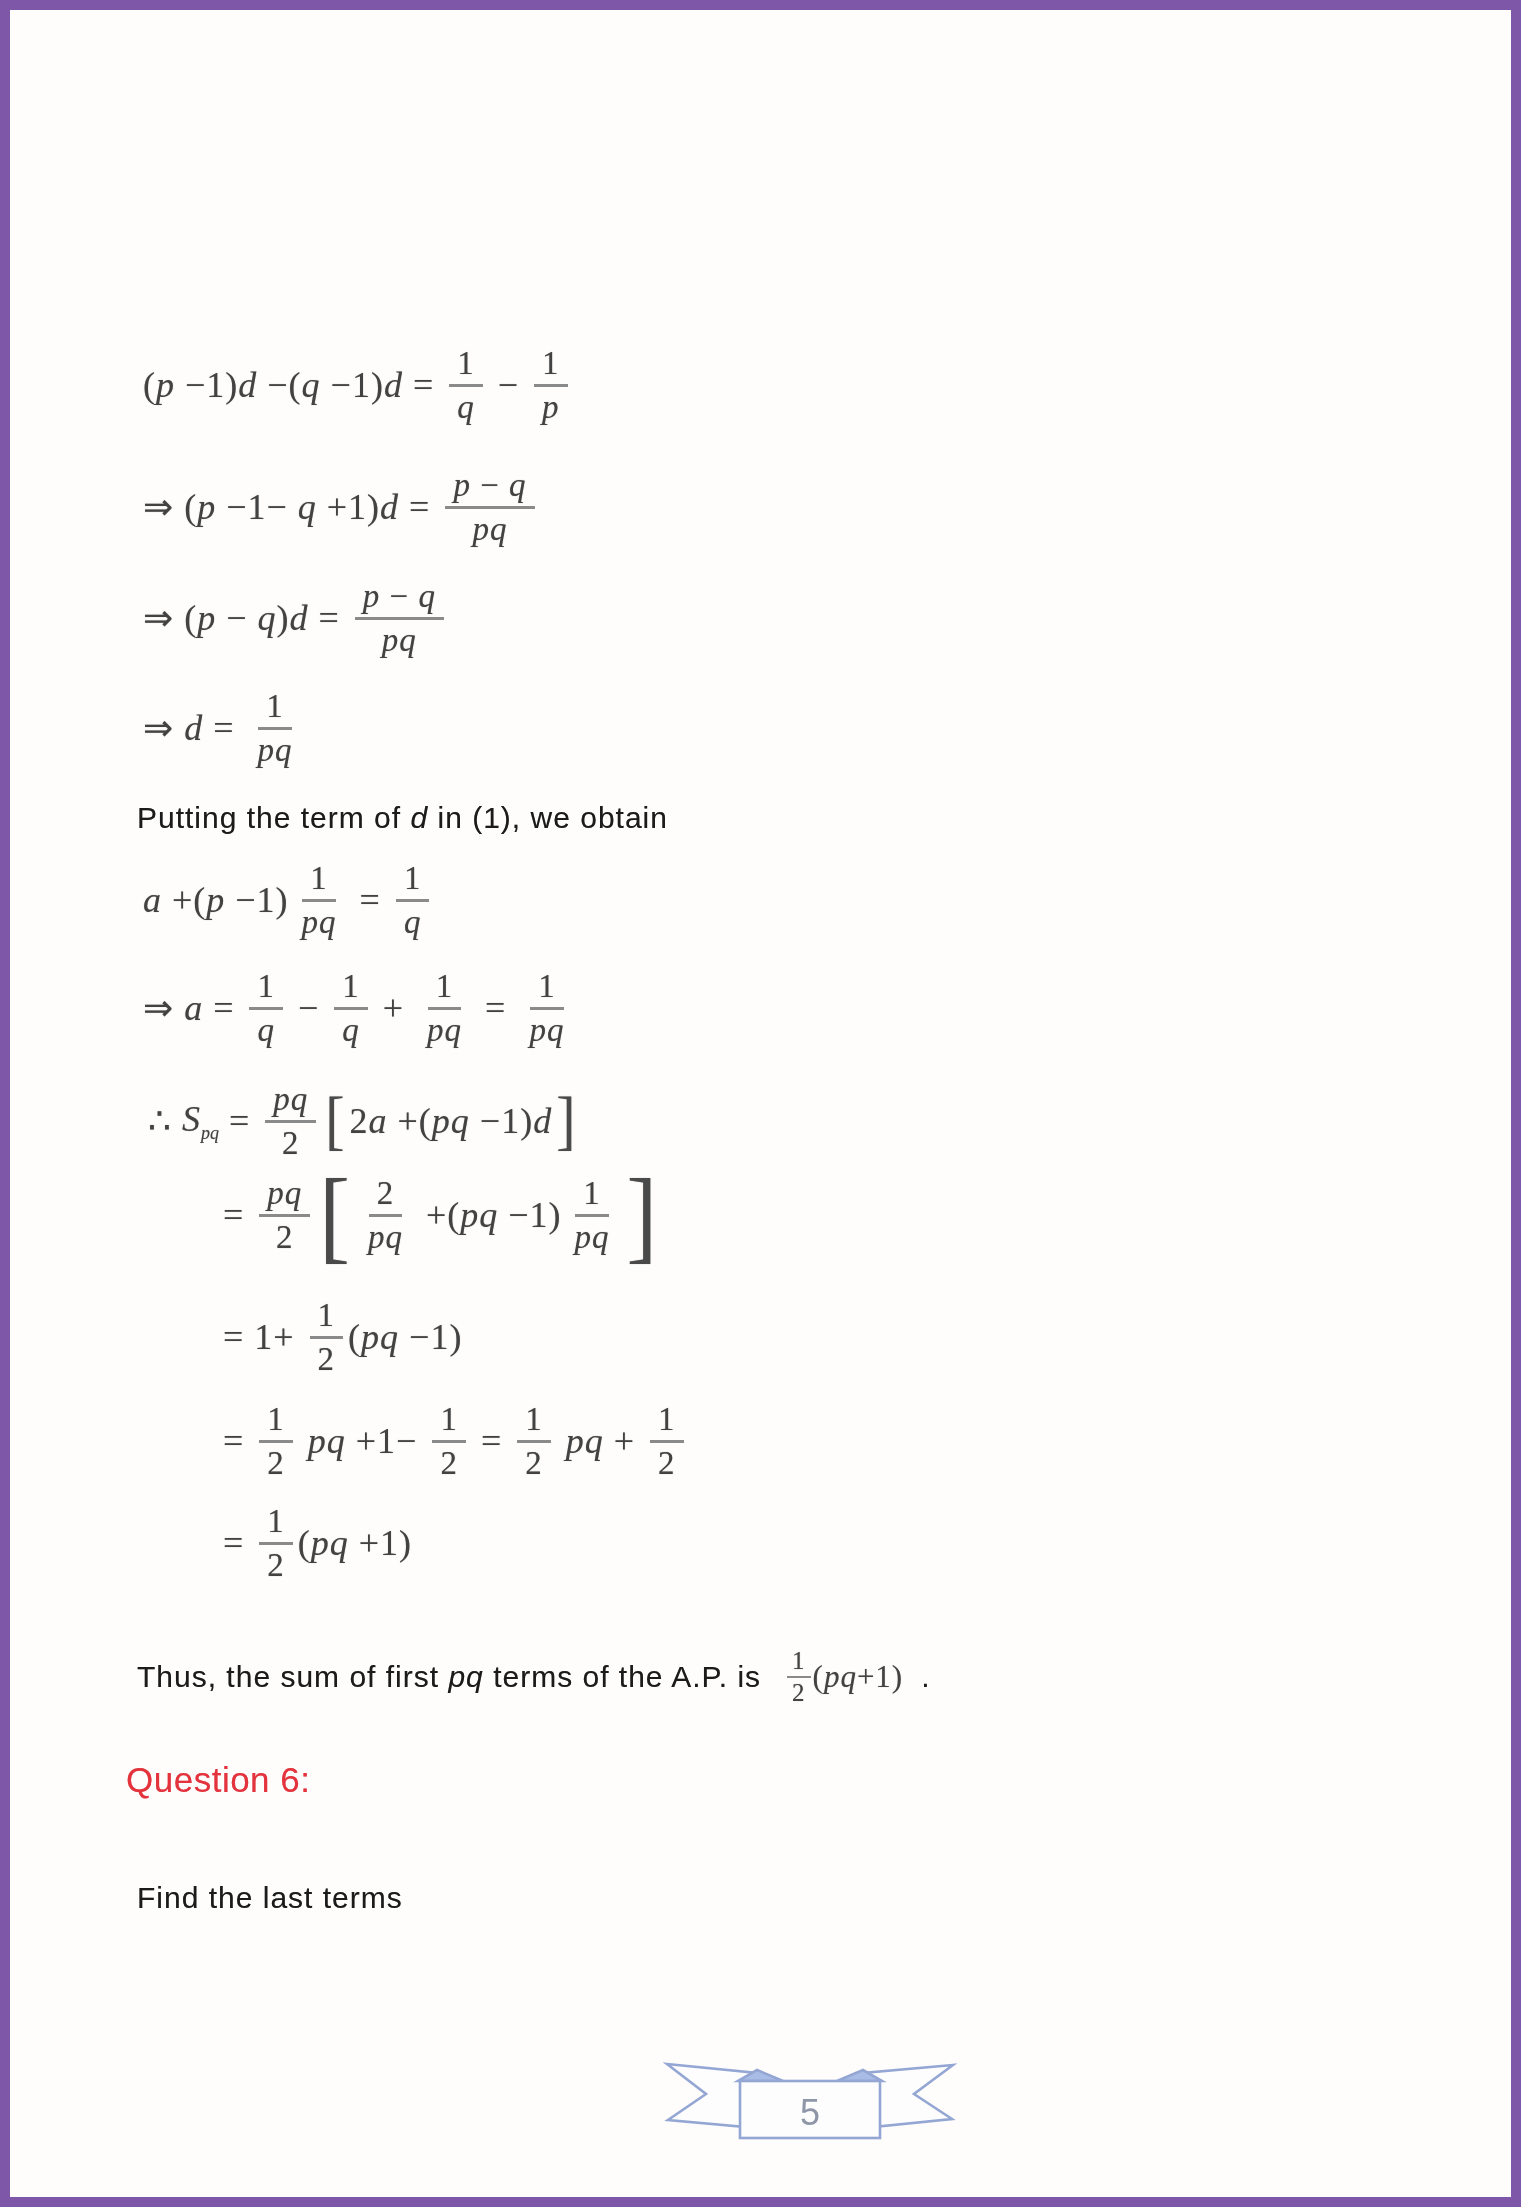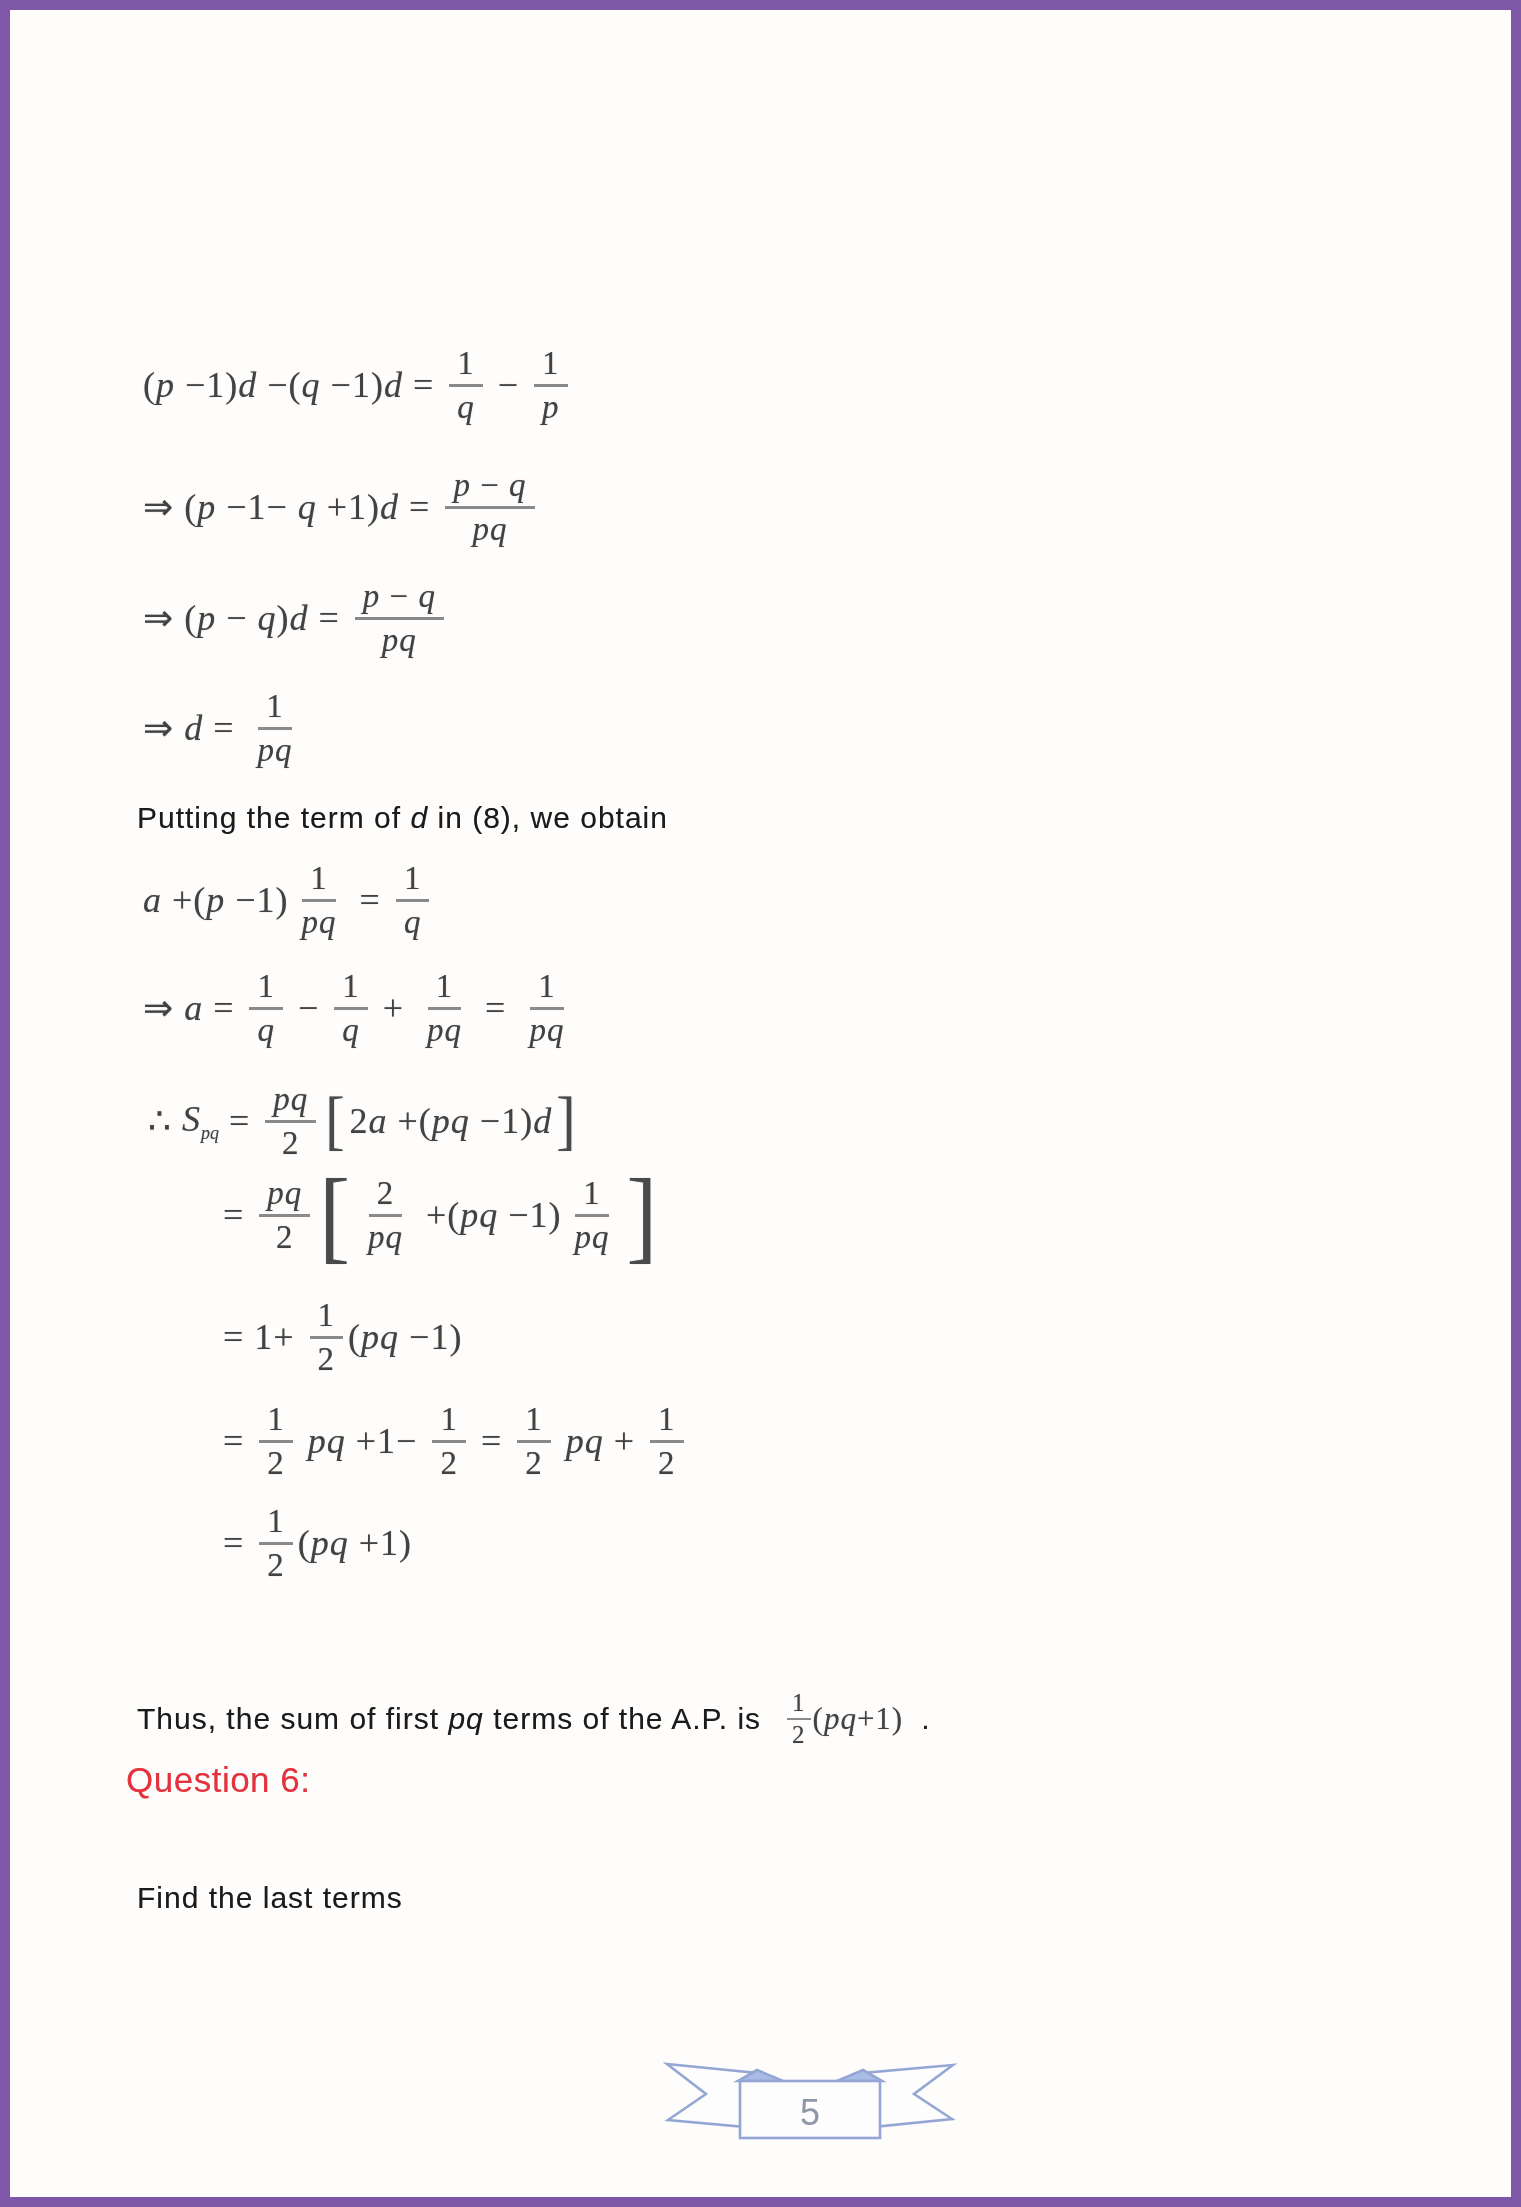--- a/index.html
+++ b/index.html
@@ -69,21 +69,21 @@
   }
   .putting{top:790px;left:127px;}
   .q1{top:1808px;left:127px;}
   .q2{top:1870px;left:127px;}
   .q-heading{
     position:absolute;top:1750px;left:116px;
     font-size:35px;font-weight:normal;color:var(--heading-red);
     letter-spacing:.5px;text-shadow:0 0 .6px rgba(180,20,30,.4);
   }
   .thus{
-    position:absolute;top:1680px;left:127px;
+    position:absolute;top:1638px;left:127px;
     display:flex;align-items:center;
     font-size:30px;color:var(--body-ink);
     letter-spacing:1px;text-shadow:0 0 .6px rgba(0,0,0,.4);
   }
   .thus .inline-eq{
     margin-left:24px;
     display:inline-flex;align-items:center;
     font-family:"Liberation Serif",serif;
     font-size:31px;color:var(--eq-ink);
     text-shadow:0 0 1px rgba(60,60,60,.45);
@@ -99,21 +99,21 @@
 </head>
 <body>
 
 <div class="page">
 
   <div class="eq eq1"><span class="eq-txt"><span>(</span><i>p</i><span> −1)</span><i>d</i><span> −(</span><i>q</i><span> −1)</span><i>d</i><span> = </span></span><span class="frac"><span class="num"><span>1</span></span><span class="den"><i>q</i></span></span><span class="eq-txt"><span> − </span></span><span class="frac"><span class="num"><span>1</span></span><span class="den"><i>p</i></span></span></div>
   <div class="eq eq2"><span class="eq-txt"><span>⇒ (</span><i>p</i><span> −1− </span><i>q</i><span> +1)</span><i>d</i><span> = </span></span><span class="frac"><span class="num"><i>p</i><span> − </span><i>q</i></span><span class="den"><i>pq</i></span></span></div>
   <div class="eq eq3"><span class="eq-txt"><span>⇒ (</span><i>p</i><span> − </span><i>q</i><span>)</span><i>d</i><span> = </span></span><span class="frac"><span class="num"><i>p</i><span> − </span><i>q</i></span><span class="den"><i>pq</i></span></span></div>
   <div class="eq eq4"><span class="eq-txt"><span>⇒ </span><i>d</i><span> = </span></span><span class="frac"><span class="num"><span>1</span></span><span class="den"><i>pq</i></span></span></div>
 
-  <div class="para putting"><span>Putting the term of </span><i>d</i><span> in (8), we obtain</span></div>
+  <div class="para putting"><span>Putting the term of </span><i>d</i><span> in (1), we obtain</span></div>
 
   <div class="eq eq5"><span class="eq-txt"><i>a</i><span> +(</span><i>p</i><span> −1)</span></span><span class="frac"><span class="num"><span>1</span></span><span class="den"><i>pq</i></span></span><span class="eq-txt"><span> = </span></span><span class="frac"><span class="num"><span>1</span></span><span class="den"><i>q</i></span></span></div>
   <div class="eq eq6"><span class="eq-txt"><span>⇒ </span><i>a</i><span> = </span></span><span class="frac"><span class="num"><span>1</span></span><span class="den"><i>q</i></span></span><span class="eq-txt"><span> − </span></span><span class="frac"><span class="num"><span>1</span></span><span class="den"><i>q</i></span></span><span class="eq-txt"><span> + </span></span><span class="frac"><span class="num"><span>1</span></span><span class="den"><i>pq</i></span></span><span class="eq-txt"><span> = </span></span><span class="frac"><span class="num"><span>1</span></span><span class="den"><i>pq</i></span></span></div>
   <div class="eq eq7"><span class="eq-txt"><span>∴ </span></span><span class="subwrap"><i>S</i><sub><i>pq</i></sub></span><span class="eq-txt"><span> = </span></span><span class="frac"><span class="num"><i>pq</i></span><span class="den"><span>2</span></span></span><span class="big">[</span><span class="eq-txt"><span>2</span><i>a</i><span> +(</span><i>pq</i><span> −1)</span><i>d</i></span><span class="big">]</span></div>
   <div class="eq eq8"><span class="eq-txt"><span>= </span></span><span class="frac"><span class="num"><i>pq</i></span><span class="den"><span>2</span></span></span><span class="big">[</span><span class="frac"><span class="num"><span>2</span></span><span class="den"><i>pq</i></span></span><span class="eq-txt"><span> +(</span><i>pq</i><span> −1)</span></span><span class="frac"><span class="num"><span>1</span></span><span class="den"><i>pq</i></span></span><span class="big">]</span></div>
   <div class="eq eq9"><span class="eq-txt"><span>= 1+ </span></span><span class="frac"><span class="num"><span>1</span></span><span class="den"><span>2</span></span></span><span class="eq-txt"><span>(</span><i>pq</i><span> −1)</span></span></div>
   <div class="eq eq10"><span class="eq-txt"><span>= </span></span><span class="frac"><span class="num"><span>1</span></span><span class="den"><span>2</span></span></span><span class="eq-txt"><span> </span><i>pq</i><span> +1− </span></span><span class="frac"><span class="num"><span>1</span></span><span class="den"><span>2</span></span></span><span class="eq-txt"><span> = </span></span><span class="frac"><span class="num"><span>1</span></span><span class="den"><span>2</span></span></span><span class="eq-txt"><span> </span><i>pq</i><span> + </span></span><span class="frac"><span class="num"><span>1</span></span><span class="den"><span>2</span></span></span></div>
   <div class="eq eq11"><span class="eq-txt"><span>= </span></span><span class="frac"><span class="num"><span>1</span></span><span class="den"><span>2</span></span></span><span class="eq-txt"><span>(</span><i>pq</i><span> +1)</span></span></div>
 
   <div class="thus">

